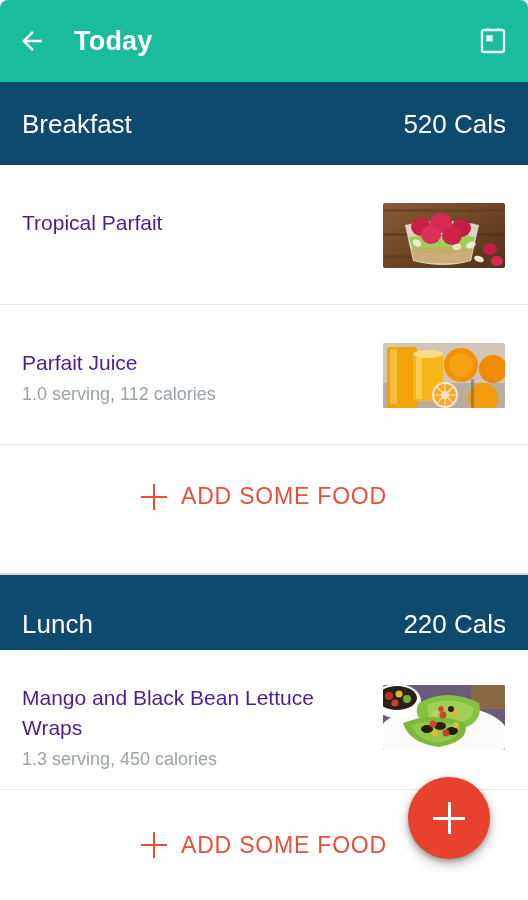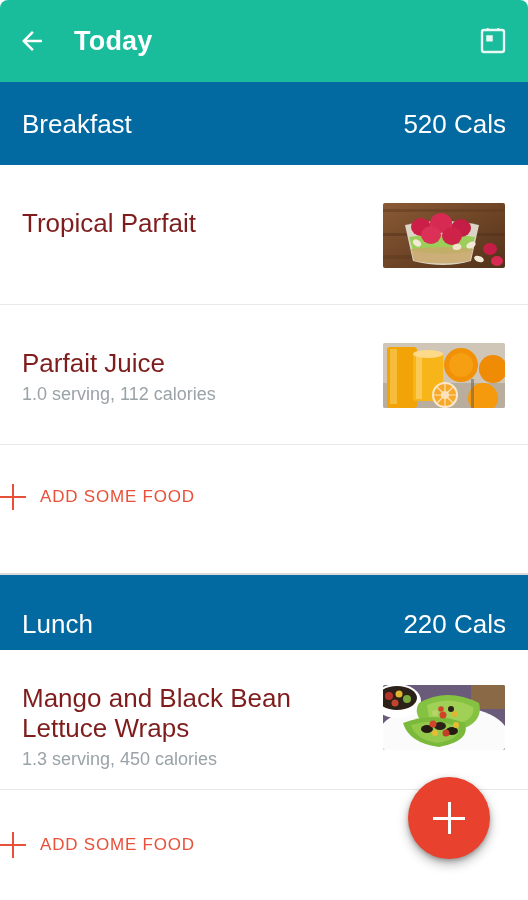--- a/index.html
+++ b/index.html
@@ -24,50 +24,50 @@
     color:#ffffff; font-size:27px; font-weight:bold; letter-spacing:0.2px;
     margin-left:10px; line-height:1;
   }
   .appbar-spacer { flex:1; }
   .calendar-btn {
     width:70px; height:82px; display:flex; align-items:center; justify-content:center;
   }
 
   
   .meal-header {
-    position:absolute; left:0; width:528px; background:#0369a1;
+    position:absolute; left:0; width:528px; background:#0c4a6e;
     display:flex; align-items:center; justify-content:space-between;
     padding:0 22px; color:#fff;
   }
   .meal-name { font-size:26px; line-height:1; }
   .meal-cals { font-size:26px; line-height:1; }
 
   
   .food-row {
     position:absolute; left:0; width:528px; background:#fff;
     border-bottom:1px solid #e8e8e8;
   }
   .food-text { position:absolute; left:22px; }
   .food-title {
-    font-size:26px; color:#7f1d1d; line-height:30px; max-width:350px;
+    font-size:21px; color:#4c1d95; line-height:30px; max-width:350px;
   }
   .food-sub {
     font-size:18px; color:#9aa3a7; line-height:28px; margin-top:2px;
   }
   .food-thumb {
     position:absolute; right:23px; width:122px; height:65px;
     border-radius:2px; overflow:hidden; background:#ddd;
   }
   .food-thumb svg { display:block; width:122px; height:65px; }
 
   
   .add-food {
     position:absolute; left:0; width:528px;
-    display:flex; align-items:center; 
-    color:#e8503a; font-size:17px; letter-spacing:0.8px;
+    display:flex; align-items:center; justify-content:center;
+    color:#e8503a; font-size:23px; letter-spacing:0.8px;
   }
   .add-plus {
     display:inline-block; position:relative; width:26px; height:26px; margin-right:14px;
   }
   .add-plus::before, .add-plus::after {
     content:""; position:absolute; background:#e8503a;
   }
   .add-plus::before { left:12px; top:0; width:2px; height:26px; }
   .add-plus::after  { left:0; top:12px; width:26px; height:2px; }
 

